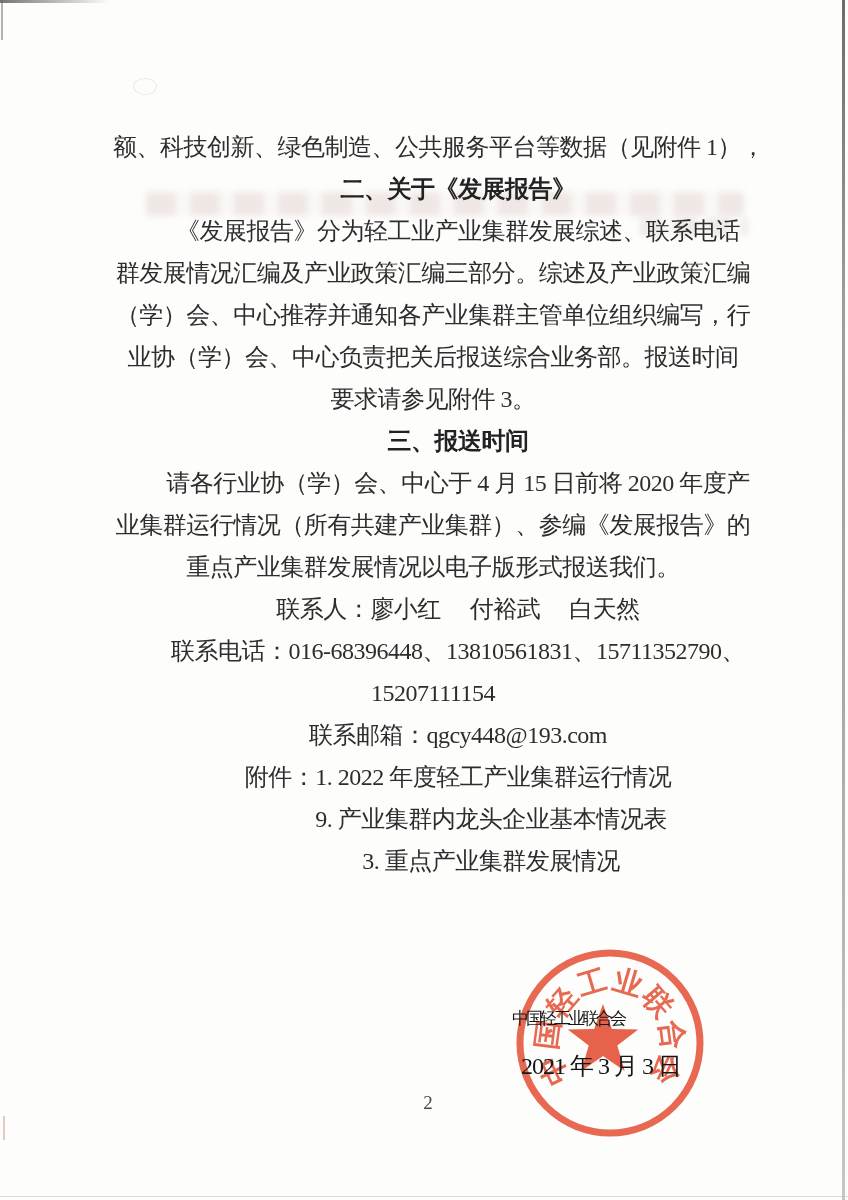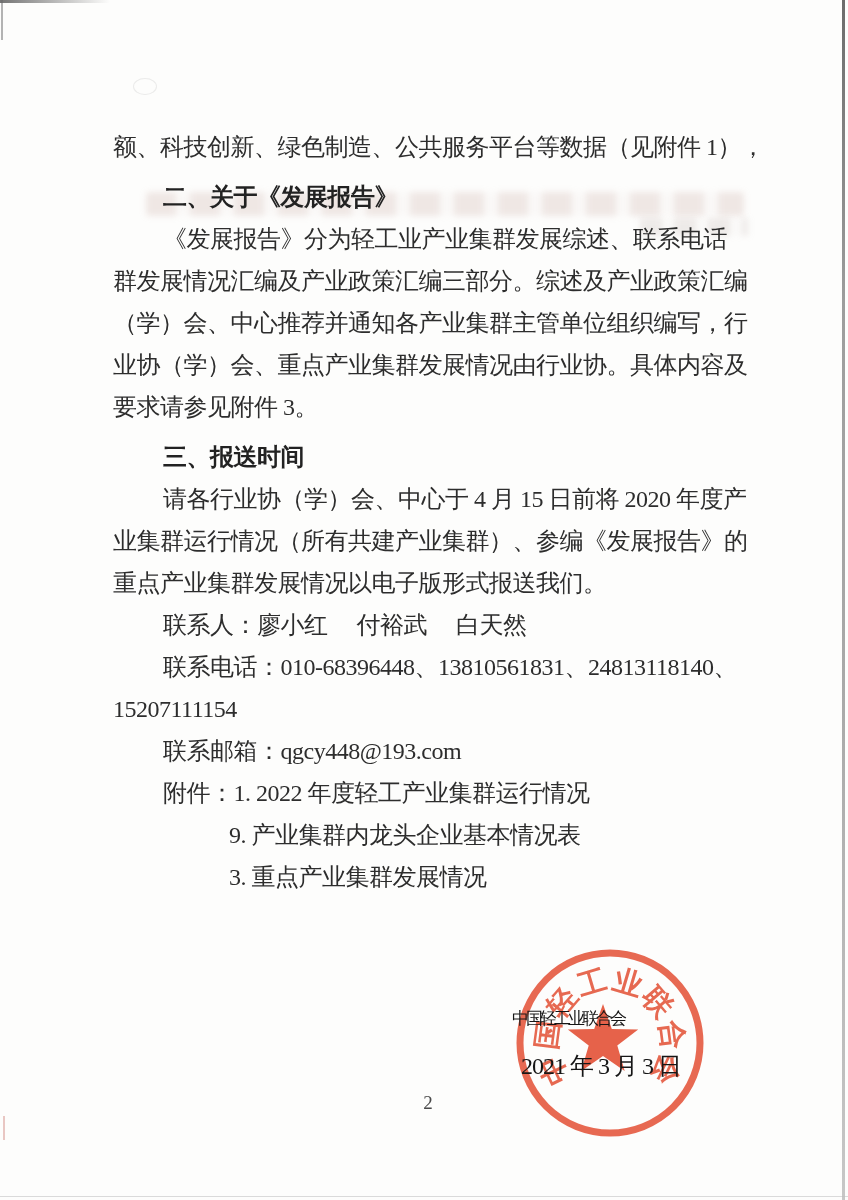--- a/index.html
+++ b/index.html
@@ -10,25 +10,26 @@
     background:#fdfdfc;
     overflow:hidden;
     font-family:"Liberation Serif","DejaVu Serif",serif;
     color:#2d2d2d;
   }
   
   .content {
     position:absolute; left:113px; top:126px; width:640px;
     font-size:24px; line-height:42px; letter-spacing:-0.5px;
     white-space:nowrap;
+    text-align:center;
   }
   .line { height:42px; }
   .indent { text-indent:50px; }
   .indent-deep { text-indent:116px; }
-  .bold { font-weight:bold; color:#222;margin-top:8px; }
+  .bold { font-weight:bold; color:#222; }
   
   .sig-org {
     position:absolute; left:512px; top:1007px;
     font-size:17px; letter-spacing:-3px; color:#161616;
     white-space:nowrap; z-index:3;
   }
   .sig-date {
     position:absolute; left:521px; top:1050px;
     font-size:24px; letter-spacing:-1px; color:#161616;
     white-space:nowrap; z-index:3;
@@ -97,28 +98,28 @@
   <div class="ghost-band"></div>
   <div class="ghost-smudge"></div>
   <div class="smudge-dot"></div>
 
   <div class="content">
     <div class="line">额、科技创新、绿色制造、公共服务平台等数据（见附件 1），</div>
     <div class="line indent bold">二、关于《发展报告》</div>
     <div class="line indent">《发展报告》分为轻工业产业集群发展综述、联系电话</div>
     <div class="line">群发展情况汇编及产业政策汇编三部分。综述及产业政策汇编</div>
     <div class="line">（学）会、中心推荐并通知各产业集群主管单位组织编写，行</div>
-    <div class="line">业协（学）会、重点产业集群发展情况由行业协。具体内容及</div>
+    <div class="line">业协（学）会、中心负责把关后报送综合业务部。报送时间</div>
     <div class="line">要求请参见附件 3。</div>
     <div class="line indent bold">三、报送时间</div>
     <div class="line indent">请各行业协（学）会、中心于 4 月 15 日前将 2020 年度产</div>
     <div class="line">业集群运行情况（所有共建产业集群）、参编《发展报告》的</div>
     <div class="line">重点产业集群发展情况以电子版形式报送我们。</div>
     <div class="line indent">联系人：廖小红　 付裕武　 白天然</div>
-    <div class="line indent">联系电话：010-68396448、13810561831、24813118140、</div>
+    <div class="line indent">联系电话：016-68396448、13810561831、15711352790、</div>
     <div class="line">15207111154</div>
     <div class="line indent">联系邮箱：qgcy448@193.com</div>
     <div class="line indent">附件：1. 2022 年度轻工产业集群运行情况</div>
     <div class="line indent-deep">9. 产业集群内龙头企业基本情况表</div>
     <div class="line indent-deep">3. 重点产业集群发展情况</div>
   </div>
 
   <div class="sig-org">中国轻工业联合会</div>
   <div class="sig-date">2021 年 3 月 3 日</div>
 

